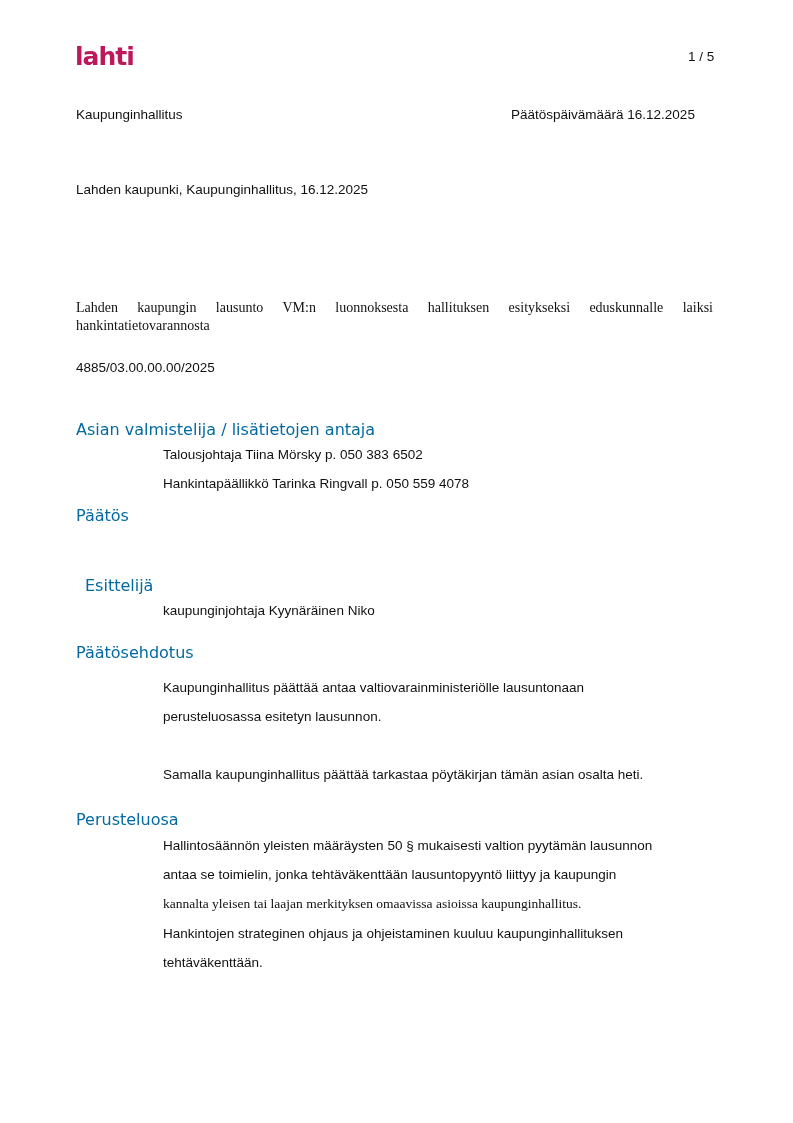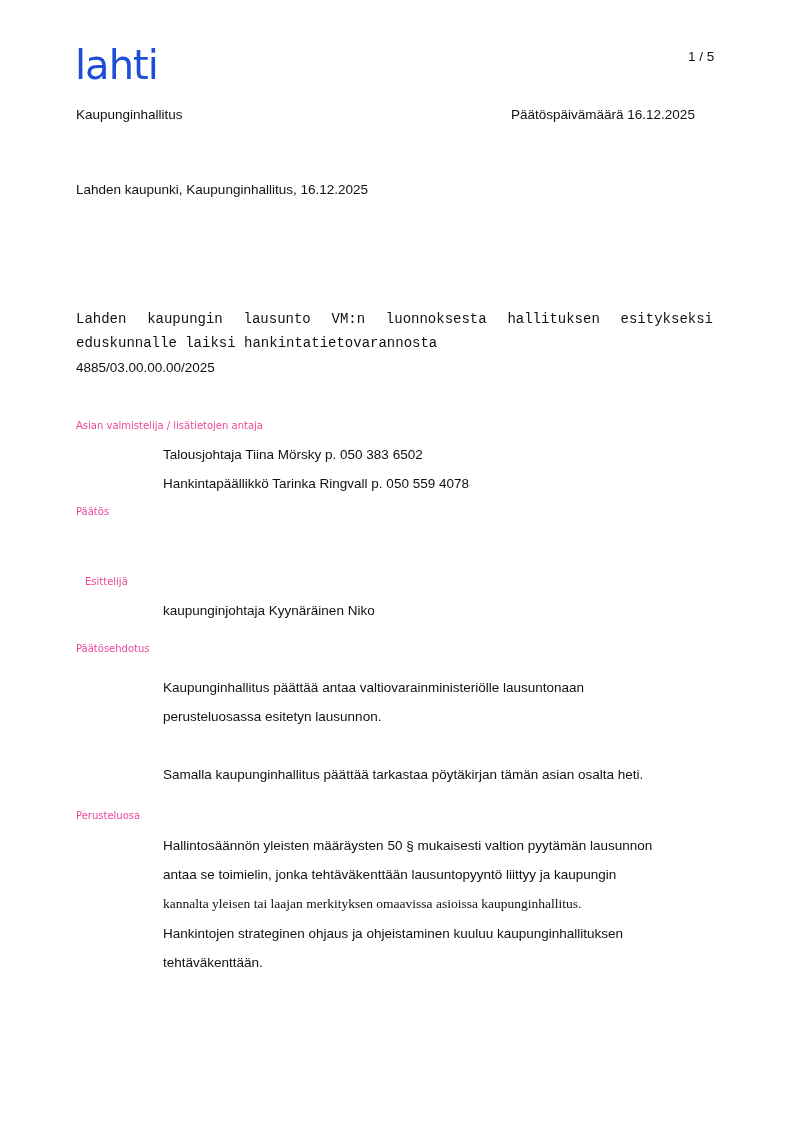--- a/index.html
+++ b/index.html
@@ -3,28 +3,28 @@
   <meta charset="utf-8">
   <style>
     html, body { margin: 0; padding: 0; background: #ffffff; }
     body {
       width: 793px; height: 1123px; position: relative; overflow: hidden;
       font-family: "Liberation Sans", sans-serif; color: #111;
     }
     .abs { position: absolute; white-space: nowrap; }
     .logo {
       left: 75px; top: 42px; font-family: "DejaVu Sans", sans-serif;
-      font-weight: normal; font-size: 40px; letter-spacing: -1px; color: #1d4ed8;
+      font-weight: bold; font-size: 25px; letter-spacing: -1px; color: #be185d;
     }
     .pagenum { left: 688px; top: 49px; font-size: 14px; }
     .body-text { font-size: 13.5px; }
-    .heading { font-family: "DejaVu Sans", sans-serif; font-size: 10px; font-weight: normal; color: #ec4899; }
+    .heading { font-family: "DejaVu Sans", sans-serif; font-size: 16px; font-weight: normal; color: #0369a1; }
     .title-block {
-      position: absolute; left: 76px; top: 307px; width: 637px;
-      font-family: Liberation Mono, monospace; font-size: 14px; line-height: 24px;
+      position: absolute; left: 76px; top: 299px; width: 637px;
+      font-family: Liberation Serif, serif; font-size: 14px; line-height: 18px;
       text-align: justify; text-align-last: left;
     }
     .indent { left: 163px; }
   </style>
 </head>
 <body>
 
 <div class="abs logo">lahti</div>
 <div class="abs pagenum body-text">1 / 5</div>
 

